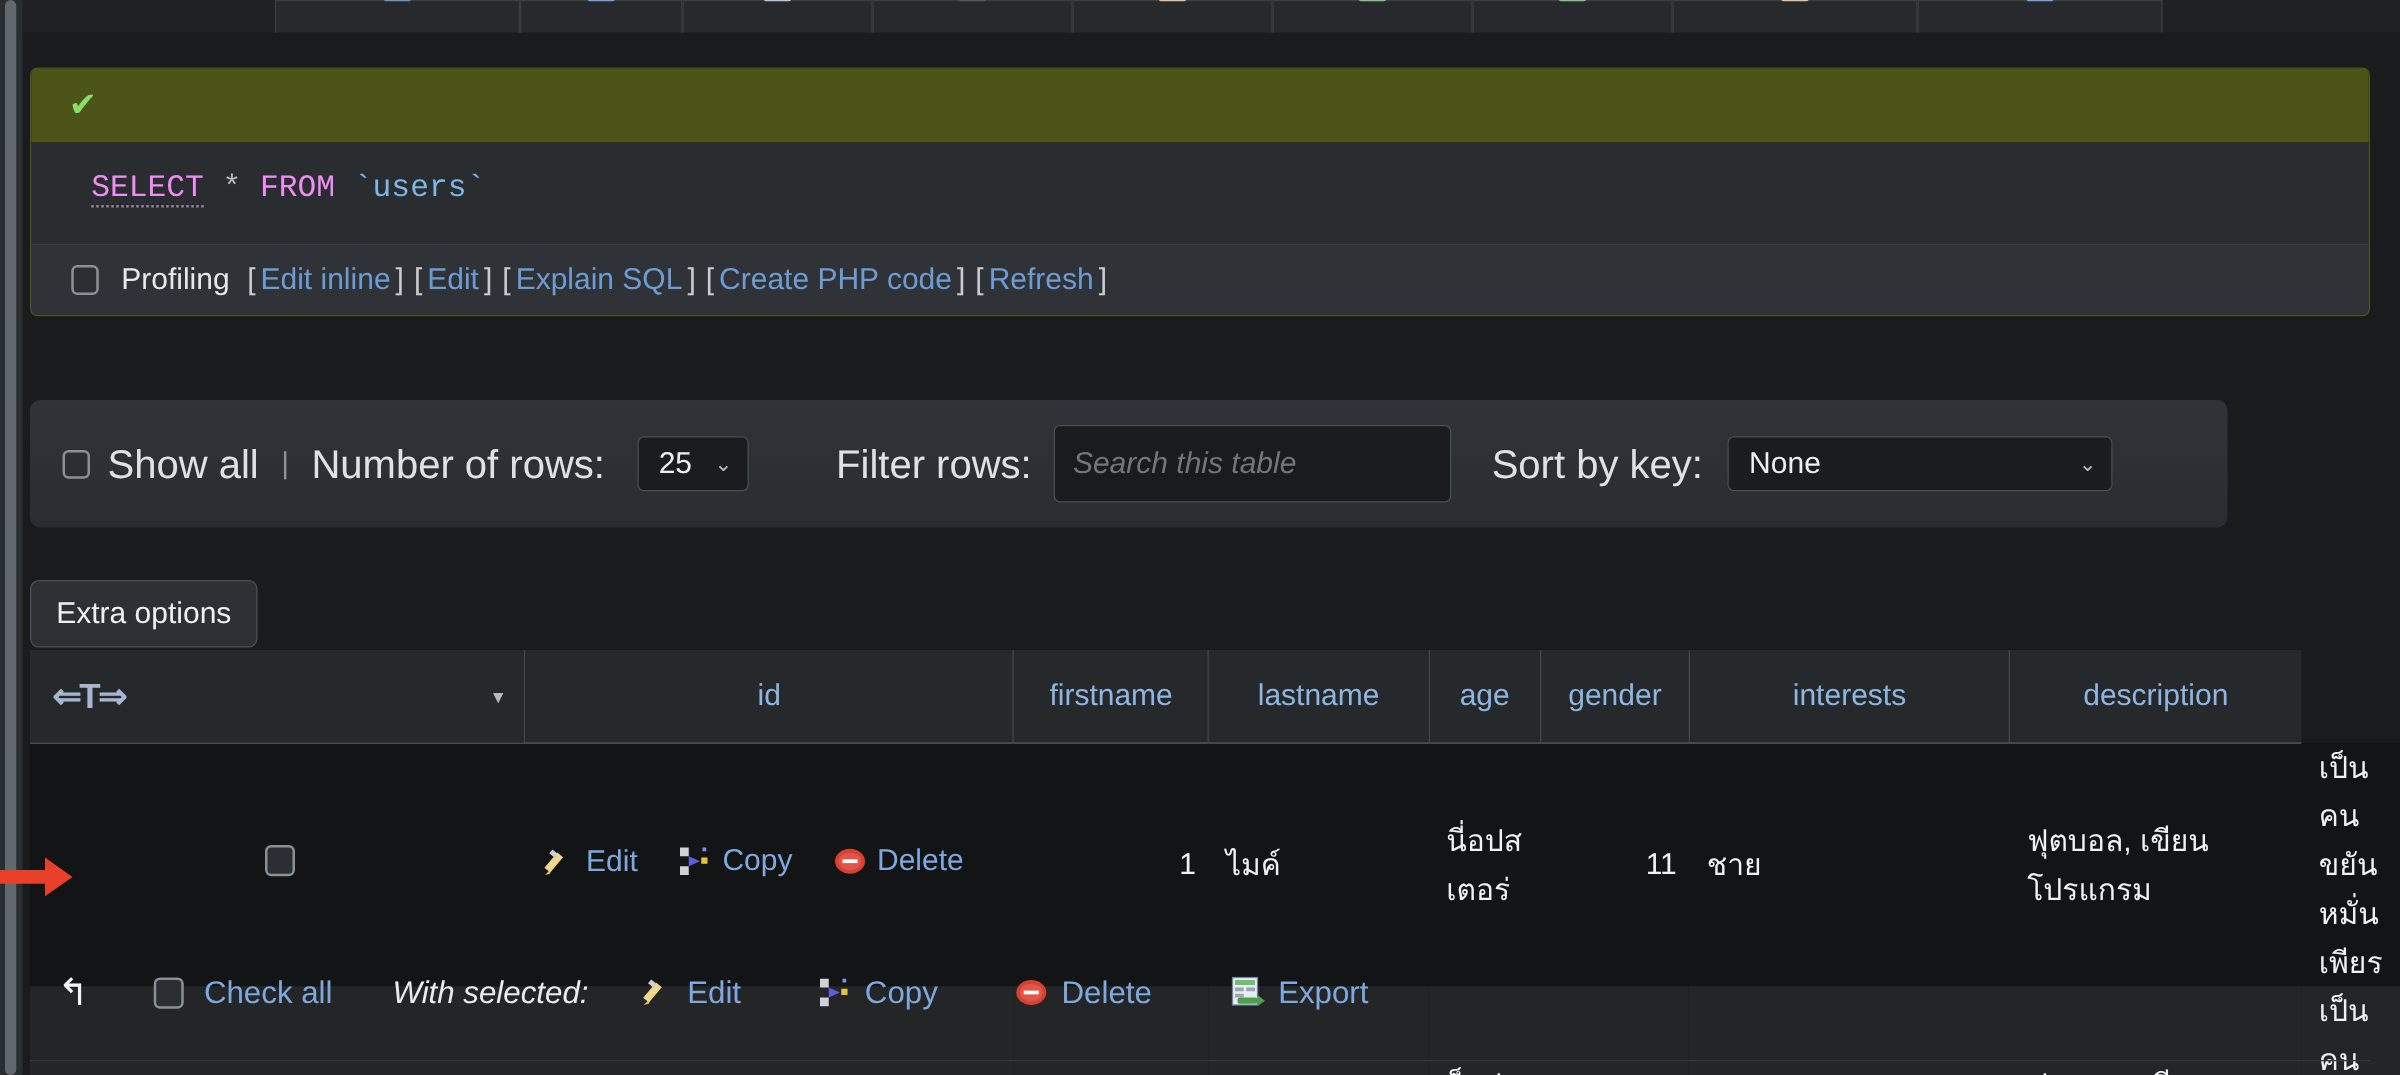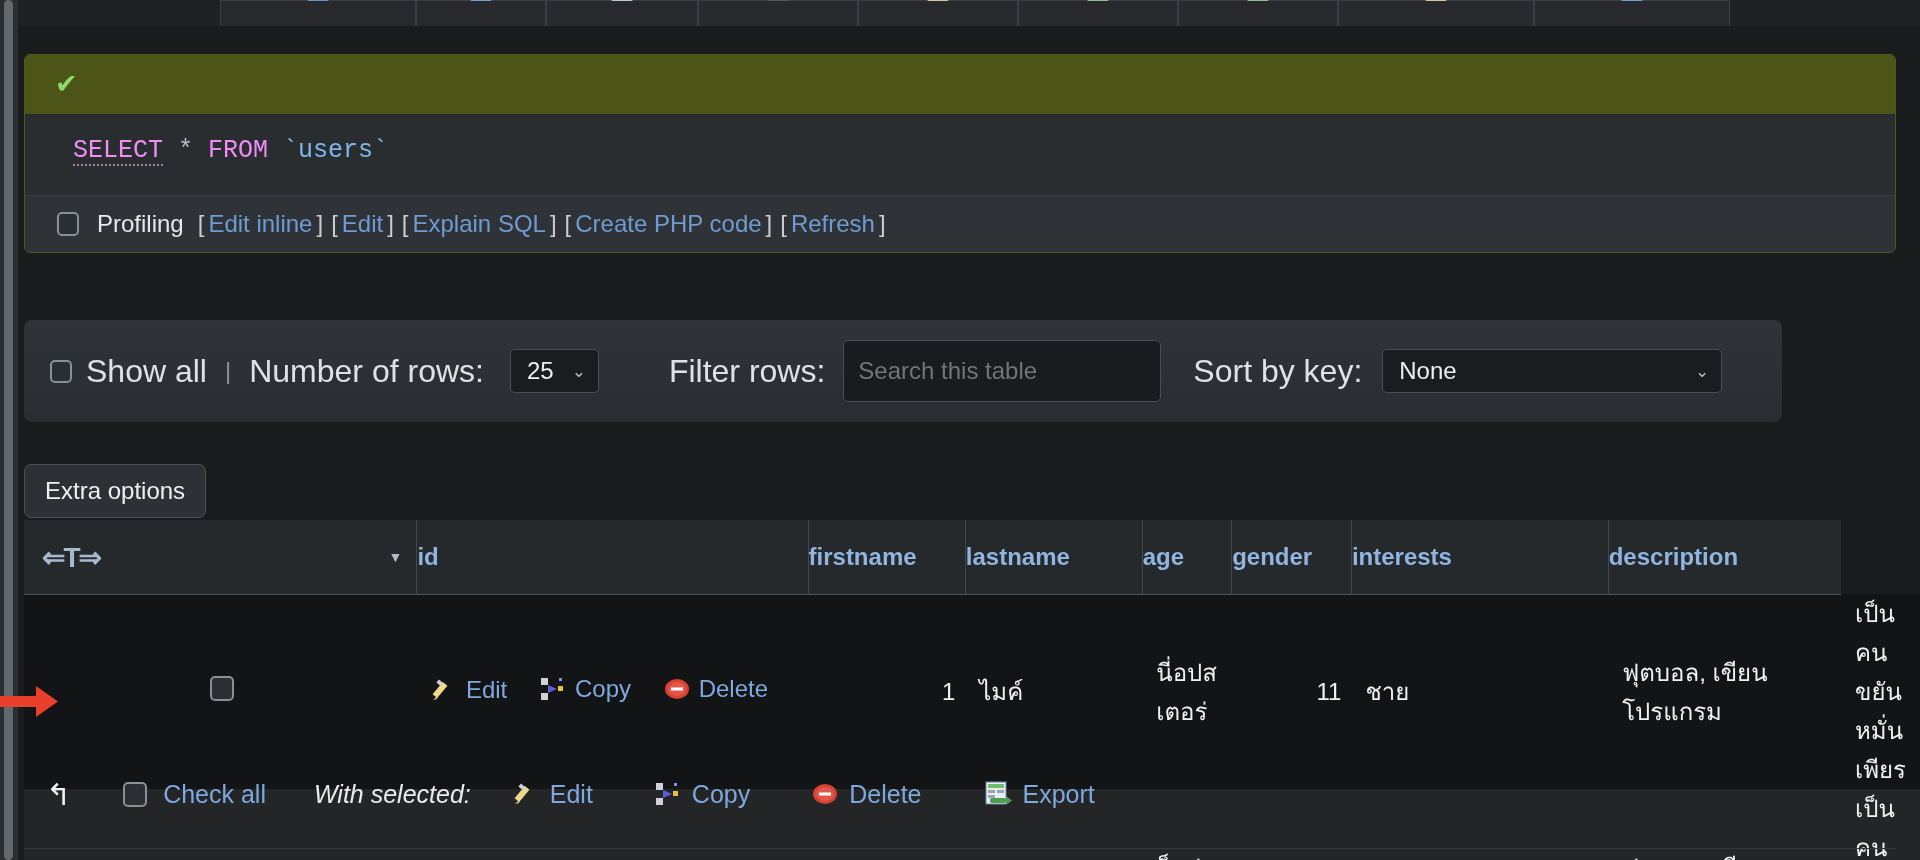--- a/index.html
+++ b/index.html
@@ -110,20 +110,21 @@
     color: #eceef0; font-size: 24px;
     padding: 7px 12px 7px 16px;
     display: flex; align-items: center; gap: 18px;
     margin: 0 4px;
   }
   .sel .chev { color: #b9bdc2; font-size: 17px; }
   .txtinput {
     background: #191b1e; border: 1px solid #4a4f55; border-radius: 5px;
     color: #8f9398; font-size: 24px; padding: 16px 14px;
     width: 318px;
+    font-style: italic;
   }
 
   .extra-btn {
     position: absolute; left: 24px; top: 464px;
     background: #2d3135; border: 1px solid #4c5157; border-radius: 7px;
     color: #eef0f2; font-size: 24px; padding: 12px 20px;
   }
 
   
   .tbl {
@@ -139,22 +140,22 @@
   }
   .tsort-icon {
     position: absolute; left: 18px; top: 50%; transform: translateY(-50%);
     color: #a8b6cf; font-size: 28px; letter-spacing: -2px;
   }
   .th-caret {
     position: absolute; right: 14px; top: 50%; transform: translateY(-50%);
     color: #b6bac0; font-size: 14px;
   }
   .col-h {
-    background: #26292c; color: #8fb5e0; font-weight: bold;
-    height: 74px; text-align: left;
+    background: #26292c; color: #8fb5e0; font-weight: normal;
+    height: 74px; text-align: center;
     padding: 0 14px 0 14px;
     border-left: 1px solid #43484d;
     border-bottom: 1px solid #4d5257;
     vertical-align: middle;
   }
   .row-odd td { background: #131415; }
   .row-even td { background: #232527; }
   .tbl td {
     height: 72px; color: #f0f1f2; vertical-align: middle;
     padding: 0 14px;
@@ -285,21 +286,21 @@
     <span class="txt">Show all</span>
     <span class="vbar">|</span>
     <span class="txt">Number of rows:</span>
     <span class="sel" style="margin-left:26px">
       <span>25</span>
       <span class="chev">⌄</span>
     </span>
     <span class="txt" style="margin-left:66px">Filter rows:</span>
     <input class="txtinput" style="margin-left: 18px;" placeholder="Search this table">
     <span class="txt" style="margin-left:32px">Sort by key:</span>
-    <span class="sel" style="margin-left:20px; width:340px; justify-content:space-between">
+    <span class="sel" style="margin-left:20px; width:308px; justify-content:space-between">
       <span>None</span>
       <span class="chev">⌄</span>
     </span>
   </div>
 
   <button class="extra-btn">Extra options</button>
 
   <table class="tbl">
     <thead>
       <tr>

